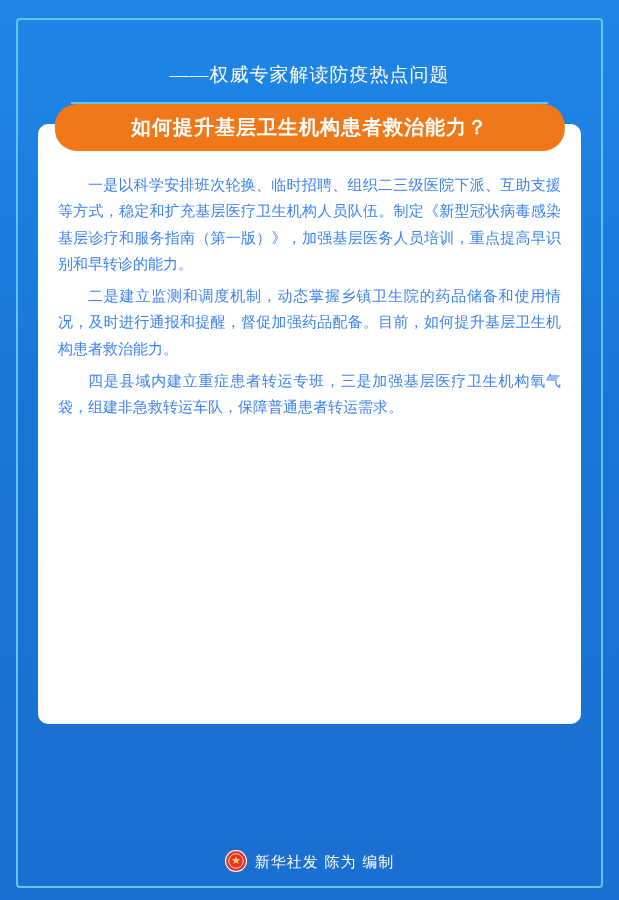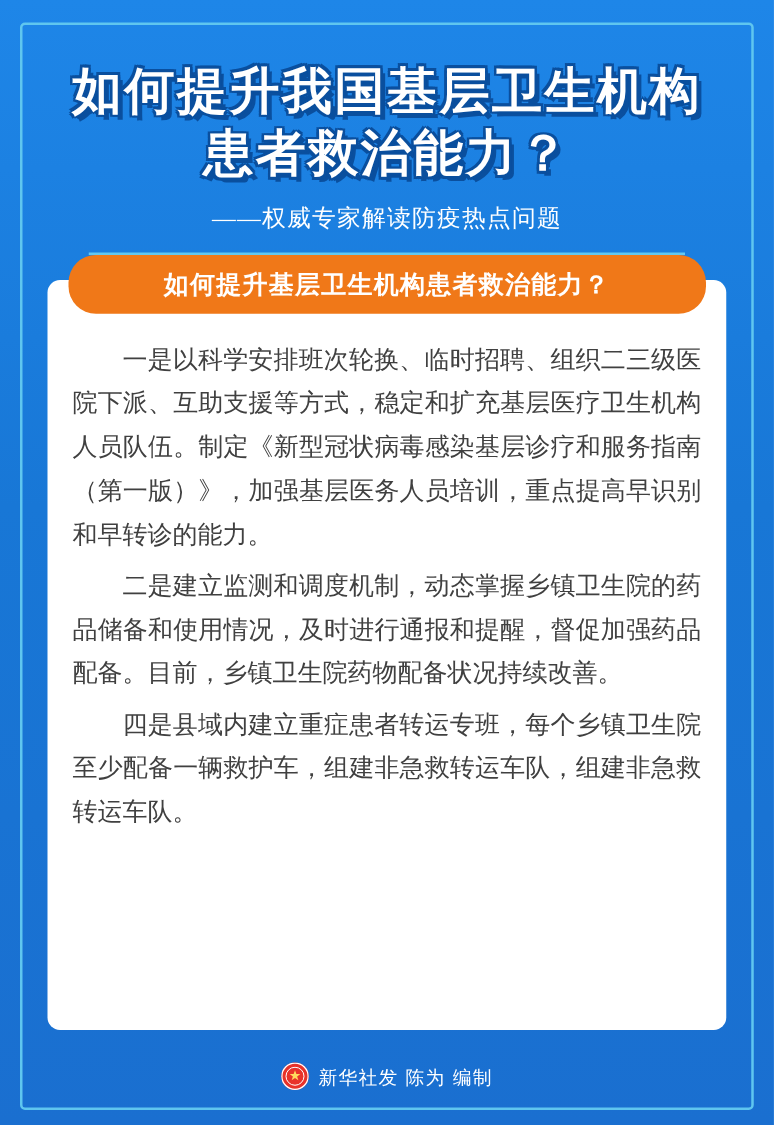--- a/index.html
+++ b/index.html
@@ -85,24 +85,24 @@
     font-size: 20px;
     font-weight: bold;
     letter-spacing: 1px;
     text-align: center;
     padding: 10px 6px;
     border-radius: 22px;
     white-space: nowrap;
   }
   .card-body {
     margin-top: 14px;
-    color: #404040;
-    font-size: 20px;
+    color: #3b82f6;
+    font-size: 15px;
     line-height: 1.75;
-    font-family: Liberation Mono, monospace;
+    font-family: Liberation Sans, sans-serif;
     text-align: justify;
   }
   .card-body p {
     margin: 0 0 6px 0;
     text-indent: 2em;
   }
   
   .footer {
     position: absolute;
     left: 0;
@@ -131,34 +131,30 @@
     font-family: "DejaVu Sans", sans-serif;
   }
 </style>
 </head>
 <body>
 
 <div class="poster">
   <div class="poster-inner">
 
     <div class="title-block">
-      <h1 class="main-title">
-        <span>如何提升我国基层卫生机构</span>
-        <span class="line2">患者救治能力？</span>
-      </h1>
       <div class="subtitle">——权威专家解读防疫热点问题</div>
       <div class="divider"></div>
     </div>
 
     <div class="card">
       <div class="card-banner">如何提升基层卫生机构患者救治能力？</div>
       <div class="card-body">
         <p>一是以科学安排班次轮换、临时招聘、组织二三级医院下派、互助支援等方式，稳定和扩充基层医疗卫生机构人员队伍。制定《新型冠状病毒感染基层诊疗和服务指南（第一版）》，加强基层医务人员培训，重点提高早识别和早转诊的能力。</p>
-        <p>二是建立监测和调度机制，动态掌握乡镇卫生院的药品储备和使用情况，及时进行通报和提醒，督促加强药品配备。目前，乡镇卫生院药物配备状况持续改善。</p>
-        <p>四是县域内建立重症患者转运专班，每个乡镇卫生院至少配备一辆救护车，组建非急救转运车队，组建非急救转运车队。</p>
+        <p>二是建立监测和调度机制，动态掌握乡镇卫生院的药品储备和使用情况，及时进行通报和提醒，督促加强药品配备。目前，如何提升基层卫生机构患者救治能力。</p>
+        <p>四是县域内建立重症患者转运专班，三是加强基层医疗卫生机构氧气袋，组建非急救转运车队，保障普通患者转运需求。</p>
       </div>
     </div>
 
     <div class="footer">
       <span class="footer-logo">
         <svg width="16" height="16" viewBox="0 0 16 16" aria-hidden="true">
           <circle cx="8" cy="8" r="7.2" fill="#e8322a" stroke="#ffffff" stroke-width="0.8"></circle>
           <path d="M8 3.2 L9.1 6.2 L12.3 6.2 L9.7 8.1 L10.7 11.1 L8 9.3 L5.3 11.1 L6.3 8.1 L3.7 6.2 L6.9 6.2 Z" fill="#ffd95e"></path>
         </svg>
       </span>

